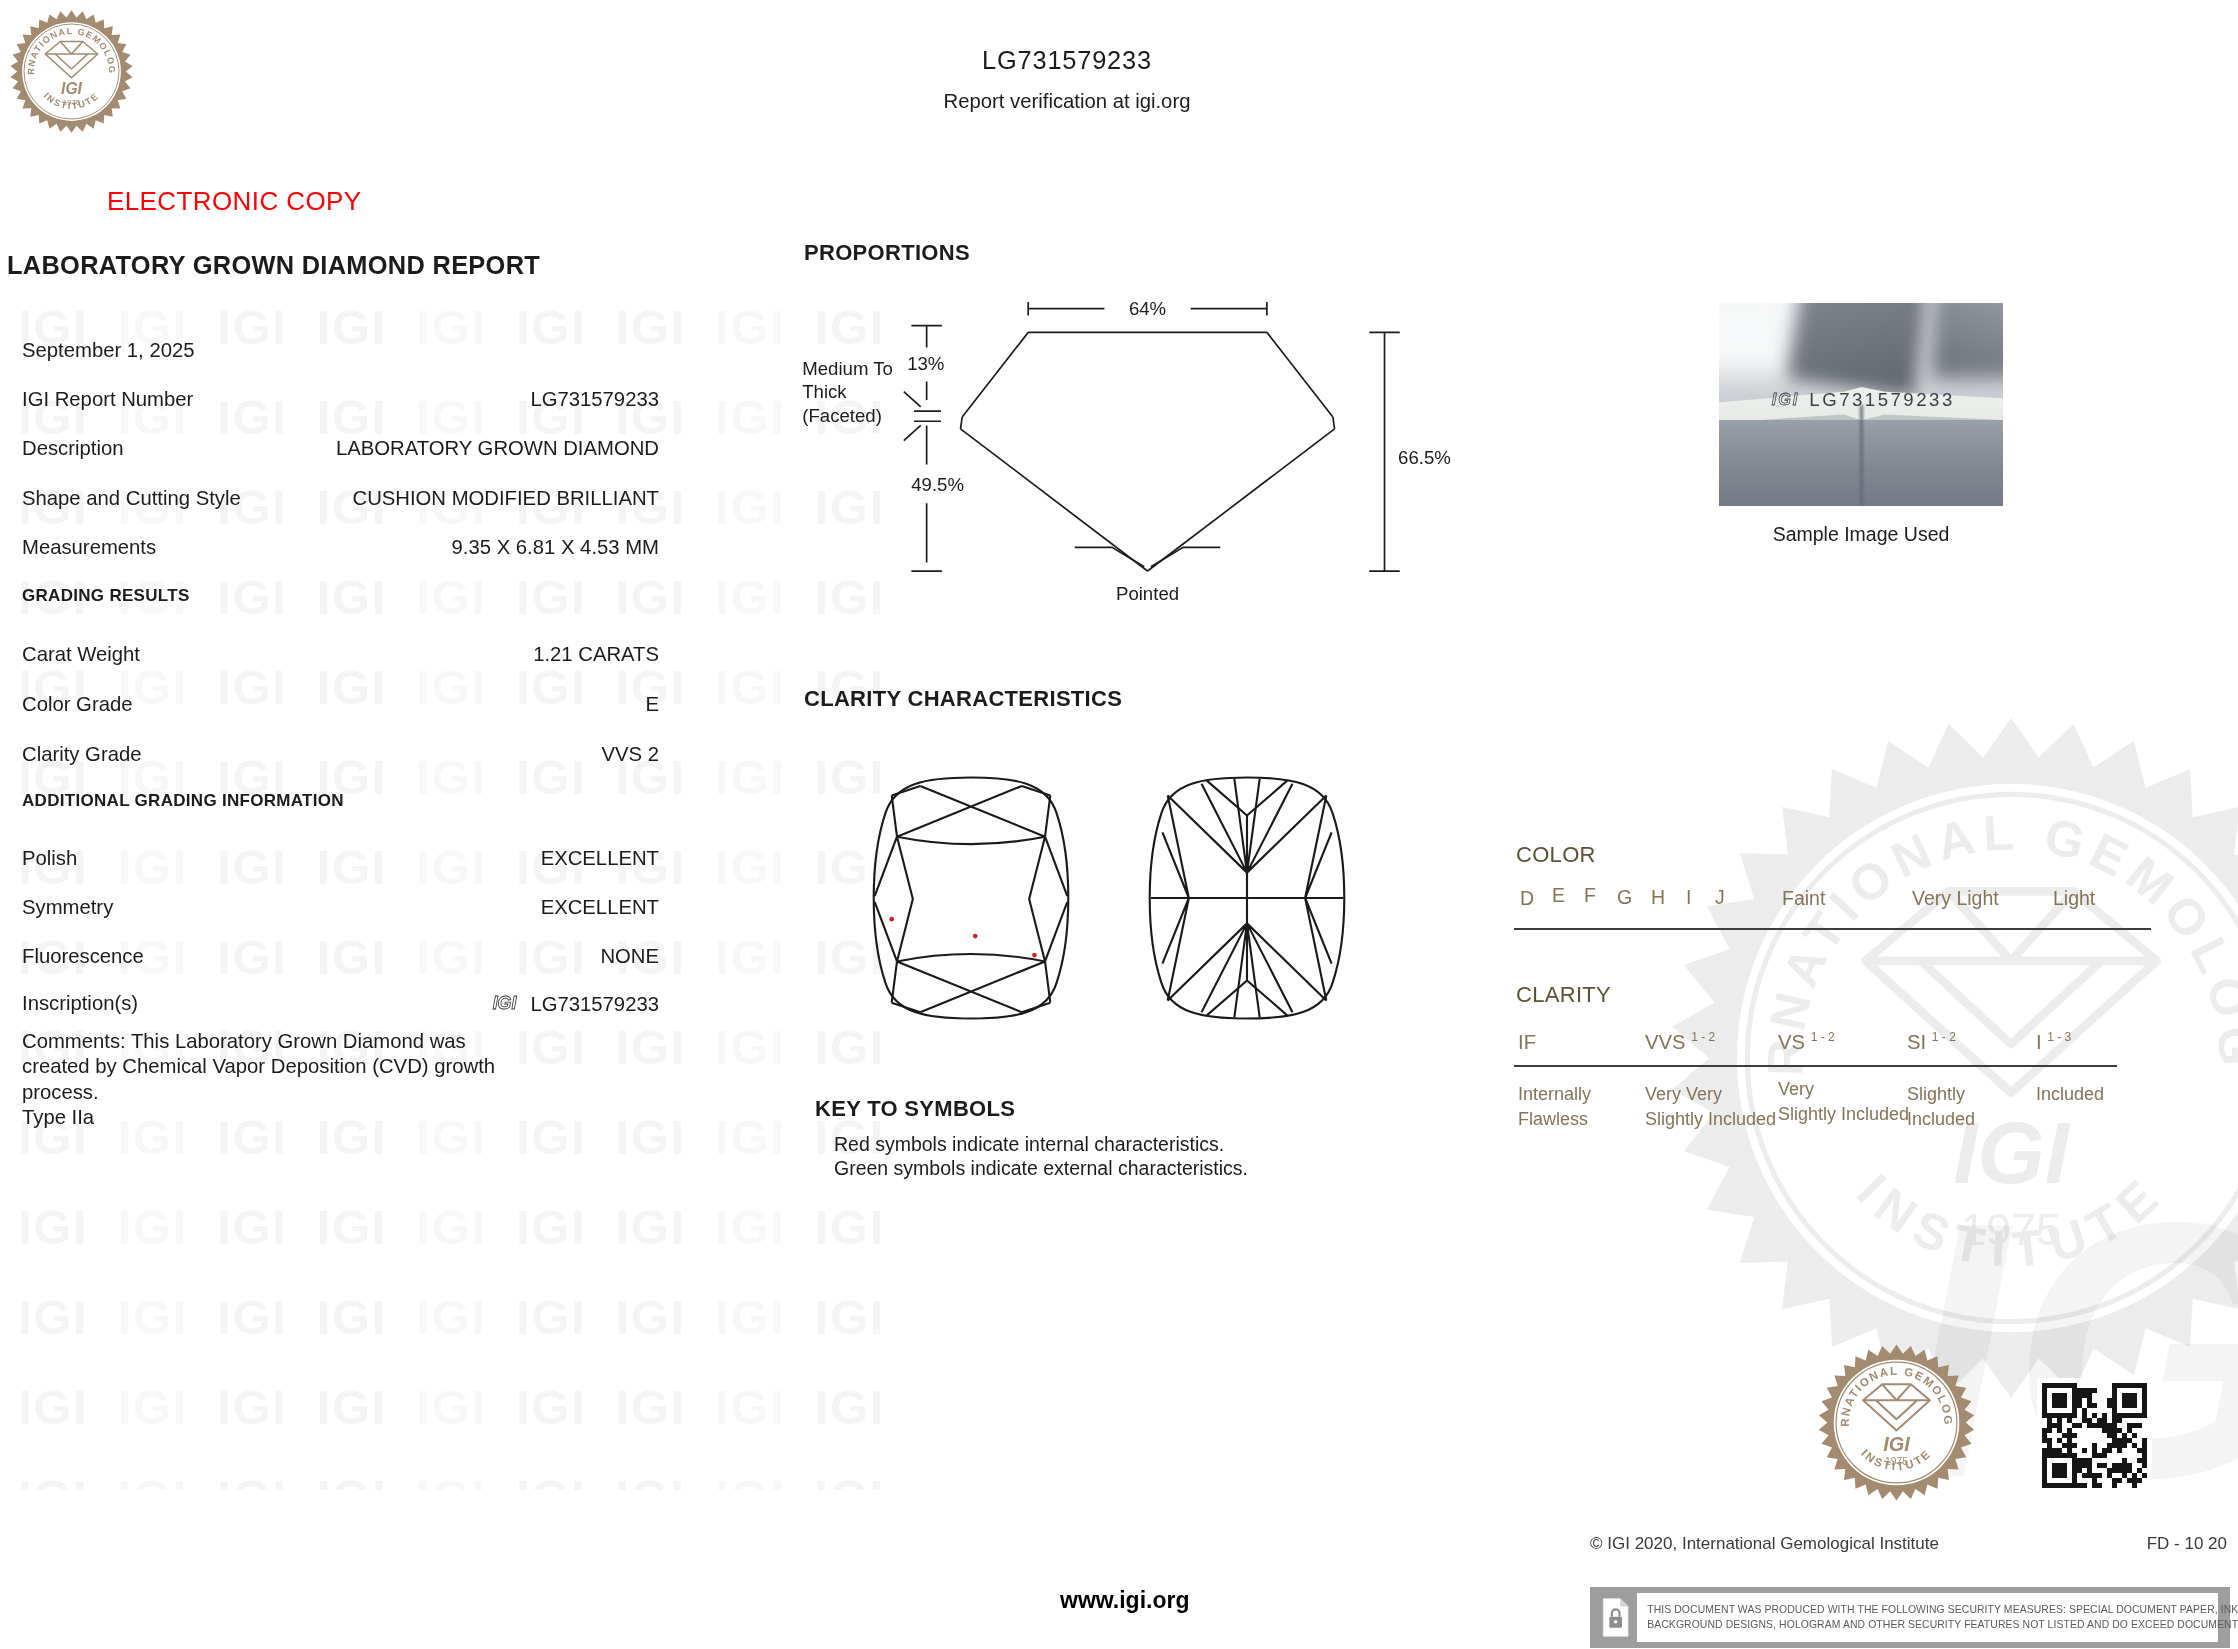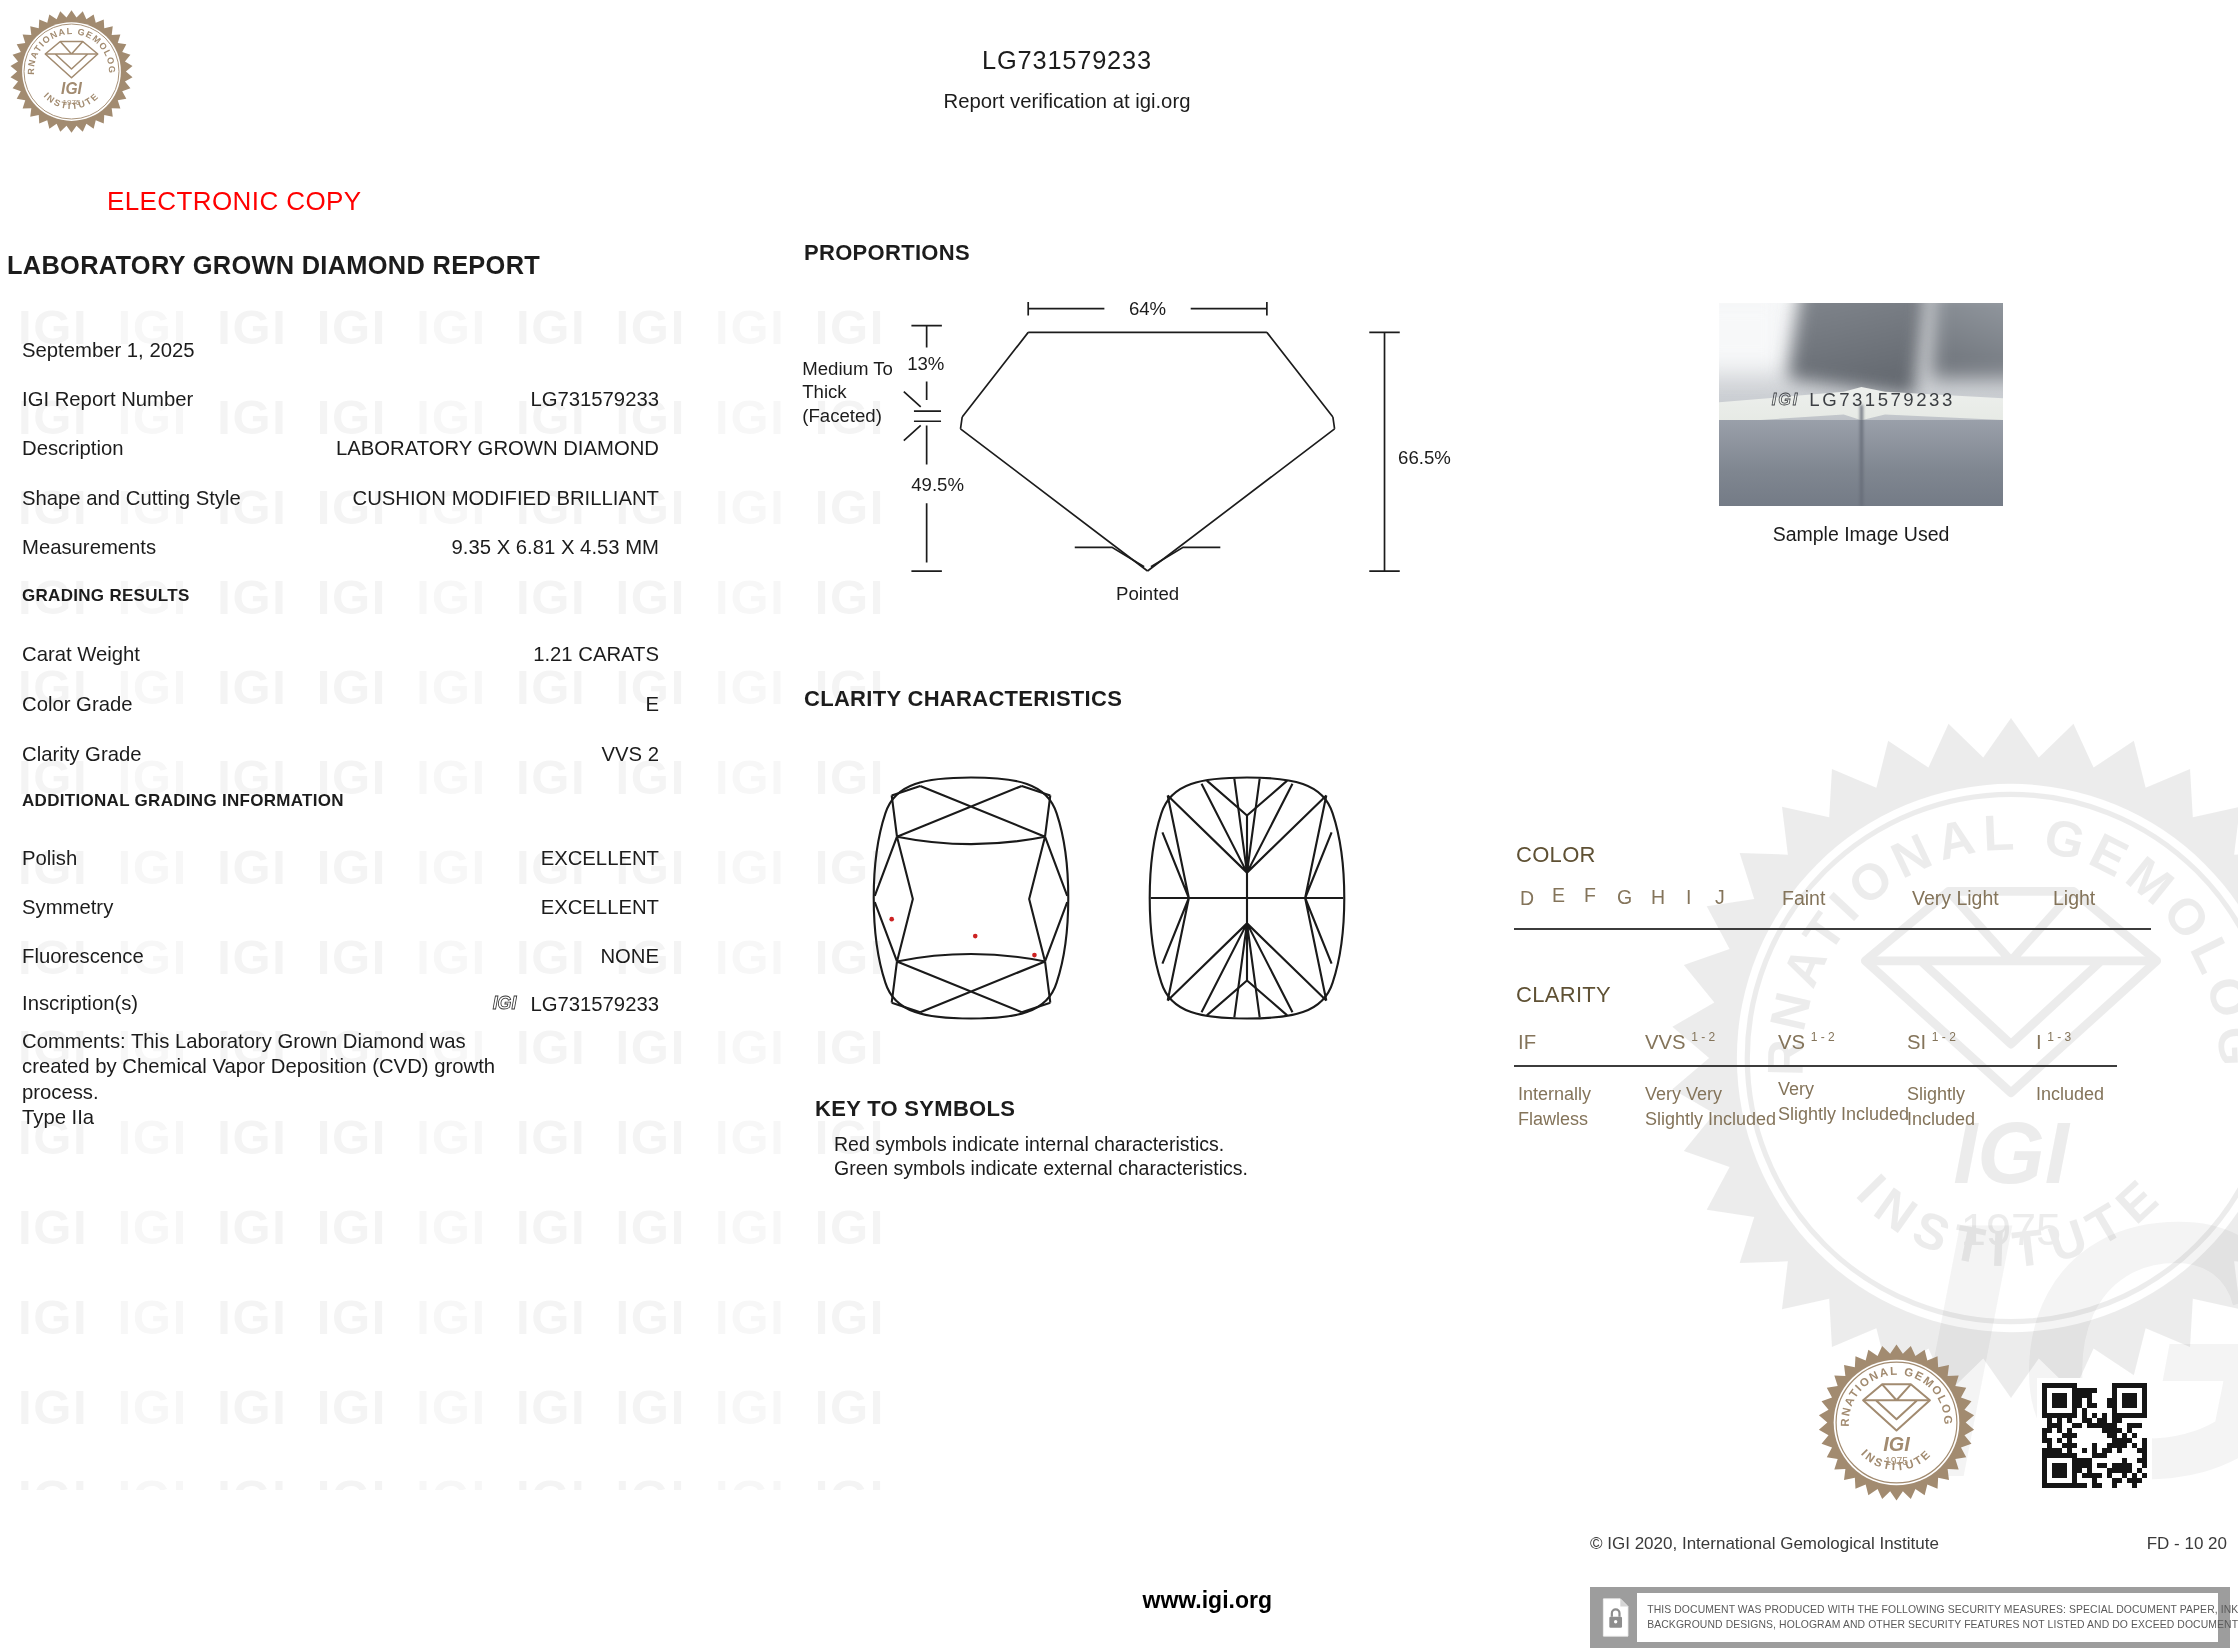--- a/index.html
+++ b/index.html
@@ -61,21 +61,21 @@
   .shead{font-size:22px;font-weight:400;color:#5f5134;letter-spacing:0.3px;}
   .sletter{font-size:19.5px;color:#84745a;}
   .sline{height:1.7px;background:#3c3c3c;}
   .grade{font-size:20.3px;color:#84745a;}
   .grade sup{font-size:12px;color:#84745a;}
   .gdesc{font-size:18px;line-height:25.4px;color:#84745a;}
 
   
   .copyr{left:1590px;top:1534px;font-size:17px;color:#3a3a3a;}
   .fdcode{left:2134px;top:1534px;width:93px;text-align:right;font-size:17px;color:#3a3a3a;}
-  .website{left:1060px;top:1587px;width:212px;text-align:right;font-size:23px;font-weight:600;color:#000;}
+  .website{left:1060px;top:1587px;width:212px;text-align:left;font-size:23px;font-weight:600;color:#000;}
   .secbar{left:1590px;top:1587px;width:640px;height:61px;background:#9d9d9d;}
   .secpanel{position:absolute;left:47px;top:6px;width:581px;height:49px;background:#ffffff;
             display:flex;flex-direction:column;justify-content:center;padding:0 10.2px;box-sizing:border-box;}
   .secline{font-size:10.4px;line-height:14.4px;color:#5a5a5a;letter-spacing:0.1px;white-space:nowrap;}
   .qr{left:2037px;top:1378px;width:105px;height:105px;padding:5.1px;background:#fff;
       display:grid;grid-template-columns:repeat(21,1fr);grid-template-rows:repeat(21,1fr);}
   .qr div{background:#fff;} .qr .on{background:#151515;}
 
   .seal-svg{color:#a28b70;}
 </style>

